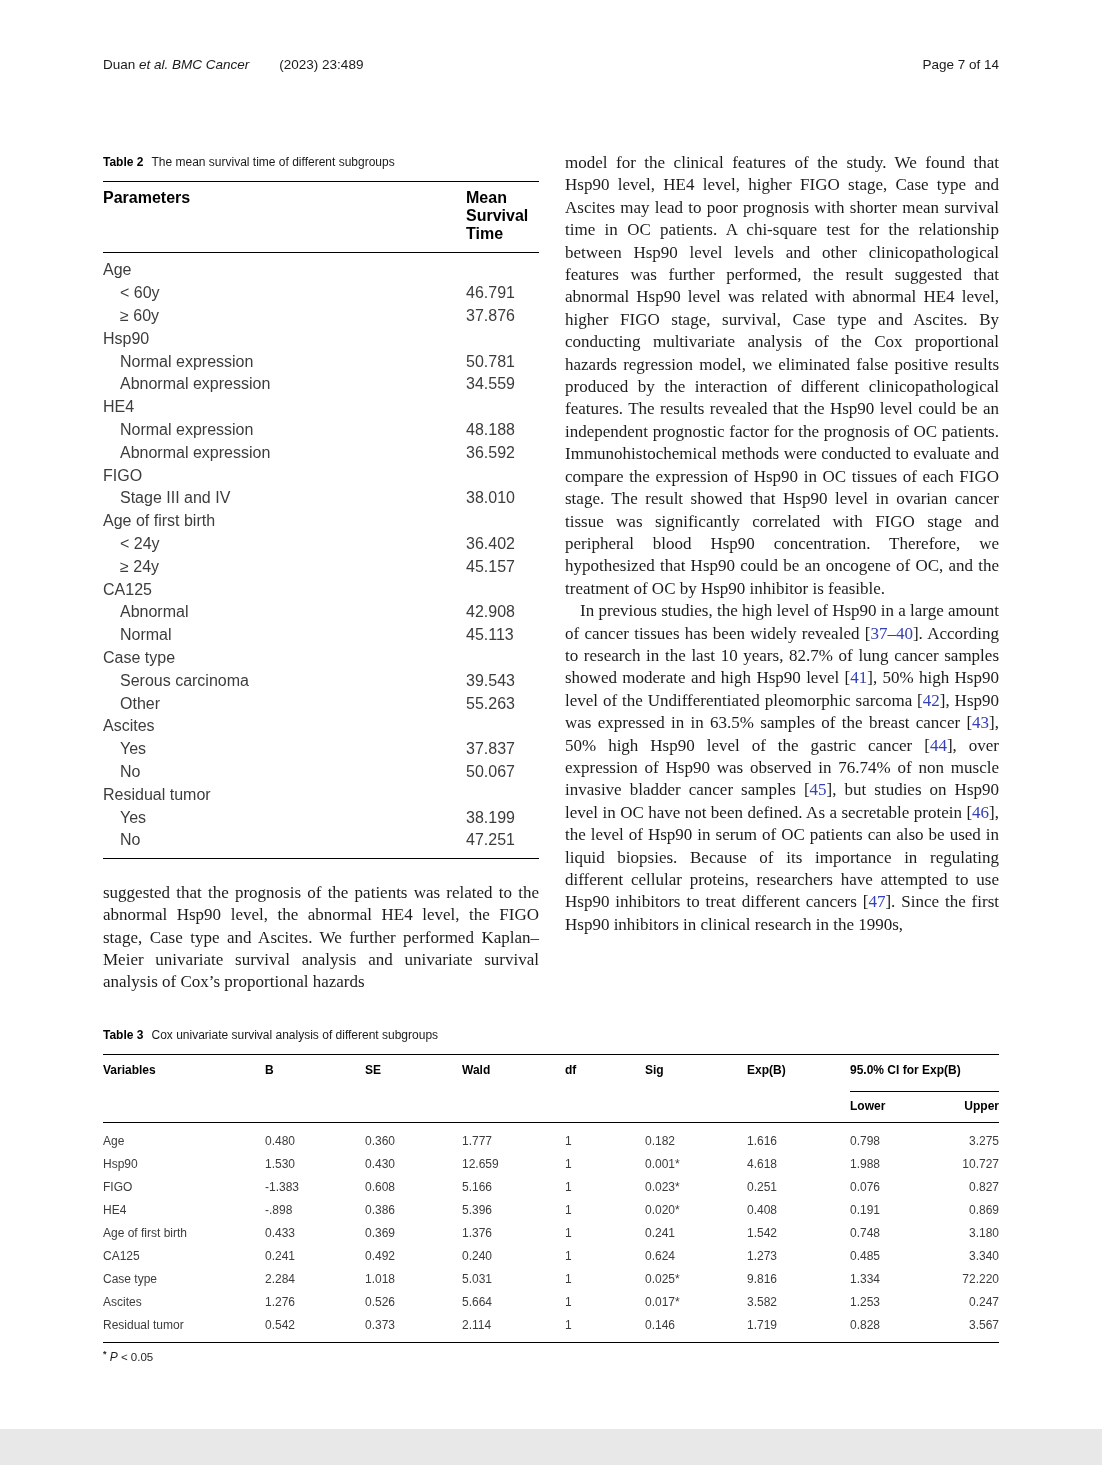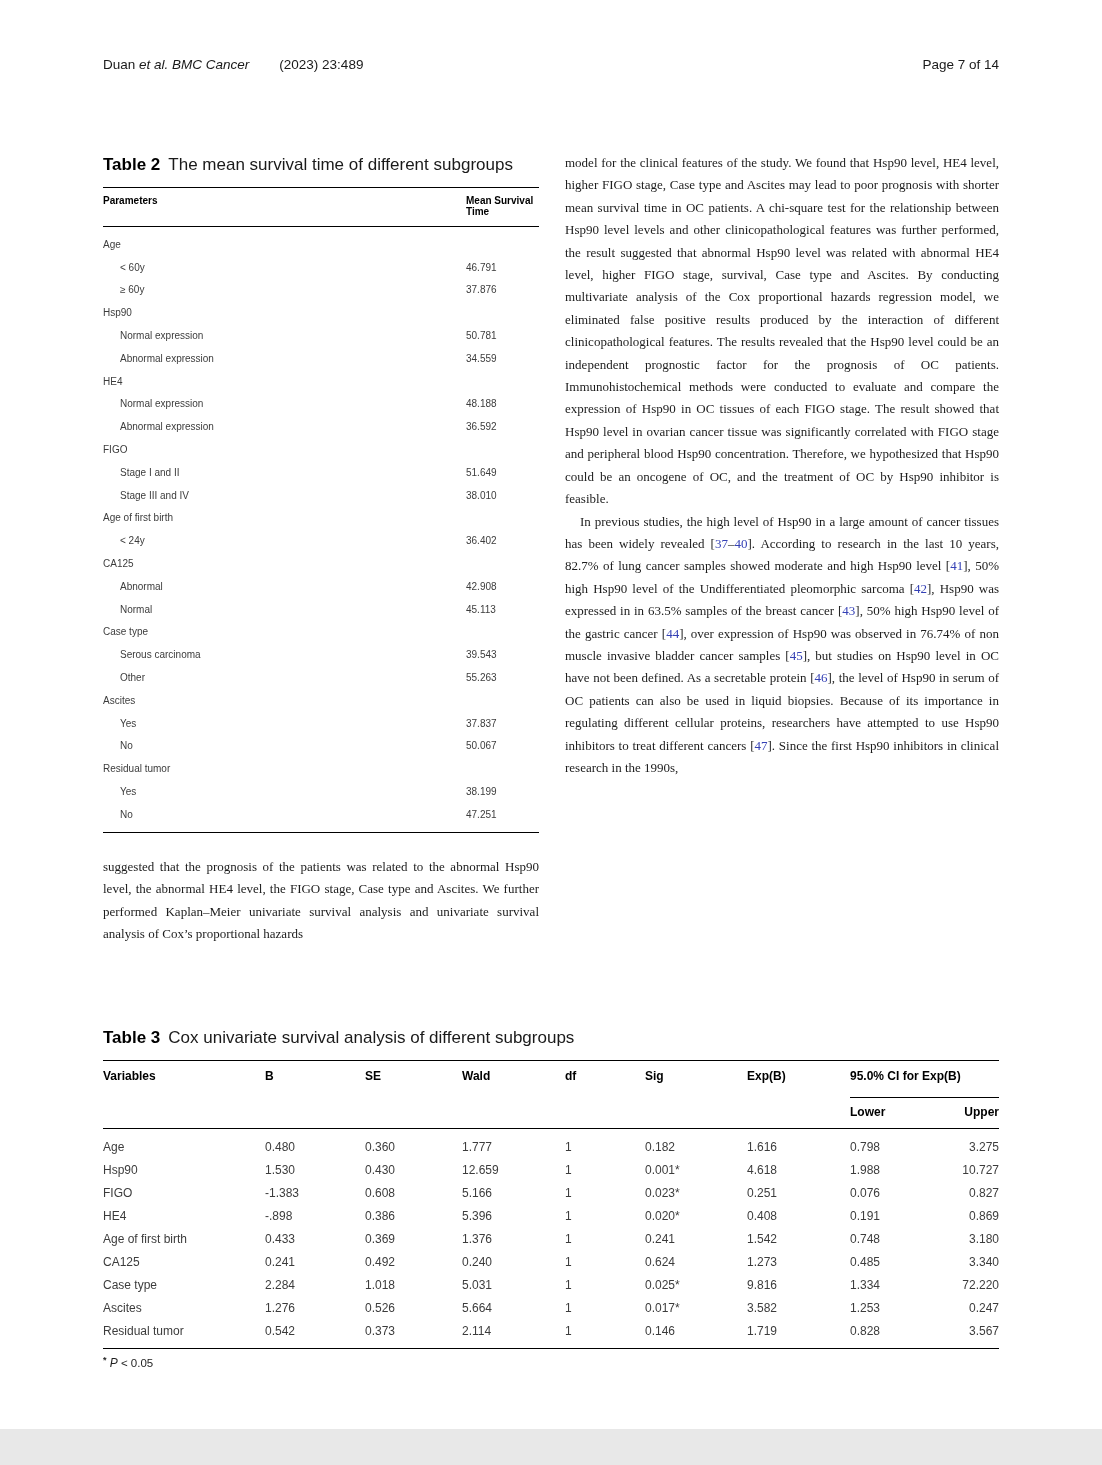--- a/index.html
+++ b/index.html
@@ -21,33 +21,33 @@
   .gap{margin-left:30px;}
   .capb{font-weight:700;margin-right:8px;color:#000;}
   .sup{font-size:9px;position:relative;top:-4px;font-weight:700;}
   .ref{color:#3440b5;}
 
   
   .col-left{position:absolute;left:103px;top:155px;width:436px;}
   .col-right{position:absolute;left:565px;top:152px;width:434px;}
   .para{
     font-family:"Liberation Serif",serif;
-    font-size:13px;line-height:22.4px;
+    font-size:17px;line-height:22.4px;
     text-align:justify;color:#1c1c1c;margin:0;
   }
   .para.indent{text-indent:15px;}
   .col-left .para{margin-top:23px;}
 
   
-  .tbl-caption{font-size:17px;color:#1a1a1a;margin:0 0 12px 0;}
+  .tbl-caption{font-size:12px;color:#1a1a1a;margin:0 0 12px 0;}
 
   
   .t2{width:100%;border-collapse:collapse;
       border-top:1.5px solid #000;border-bottom:1.5px solid #000;
-      font-size:10px;color:#3c3c3c;}
+      font-size:16px;color:#3c3c3c;}
   .t2 thead th{
       text-align:left;font-weight:700;color:#000;
       border-bottom:1px solid #000;
       padding:7px 0 9px 0;vertical-align:top;}
   .t2 col.c-param{width:363px;}
   .t2 td{height:22.8px;padding:0;vertical-align:middle;}
   .t2 tbody tr:first-child td{padding-top:6px;}
   .t2 tbody tr:last-child td{padding-bottom:6px;}
   .t2 tr[data-level="1"] td.t2-label{padding-left:17px;}
 
@@ -126,34 +126,34 @@
         </tr>
           <tr data-level="1">
           <td class="t2-label">Abnormal expression</td>
           <td class="t2-value">36.592</td>
         </tr>
           <tr data-level="0">
           <td class="t2-label">FIGO</td>
           <td class="t2-value"></td>
         </tr>
           <tr data-level="1">
-          <td class="t2-label">Stage I and II</td>
-          <td class="t2-value">51.649</td>
-        </tr>
-          <tr data-level="1">
           <td class="t2-label">Stage III and IV</td>
           <td class="t2-value">38.010</td>
         </tr>
           <tr data-level="0">
           <td class="t2-label">Age of first birth</td>
           <td class="t2-value"></td>
         </tr>
           <tr data-level="1">
           <td class="t2-label">&lt; 24y</td>
           <td class="t2-value">36.402</td>
+        </tr>
+          <tr data-level="1">
+          <td class="t2-label">≥ 24y</td>
+          <td class="t2-value">45.157</td>
         </tr>
           <tr data-level="0">
           <td class="t2-label">CA125</td>
           <td class="t2-value"></td>
         </tr>
           <tr data-level="1">
           <td class="t2-label">Abnormal</td>
           <td class="t2-value">42.908</td>
         </tr>
           <tr data-level="1">

